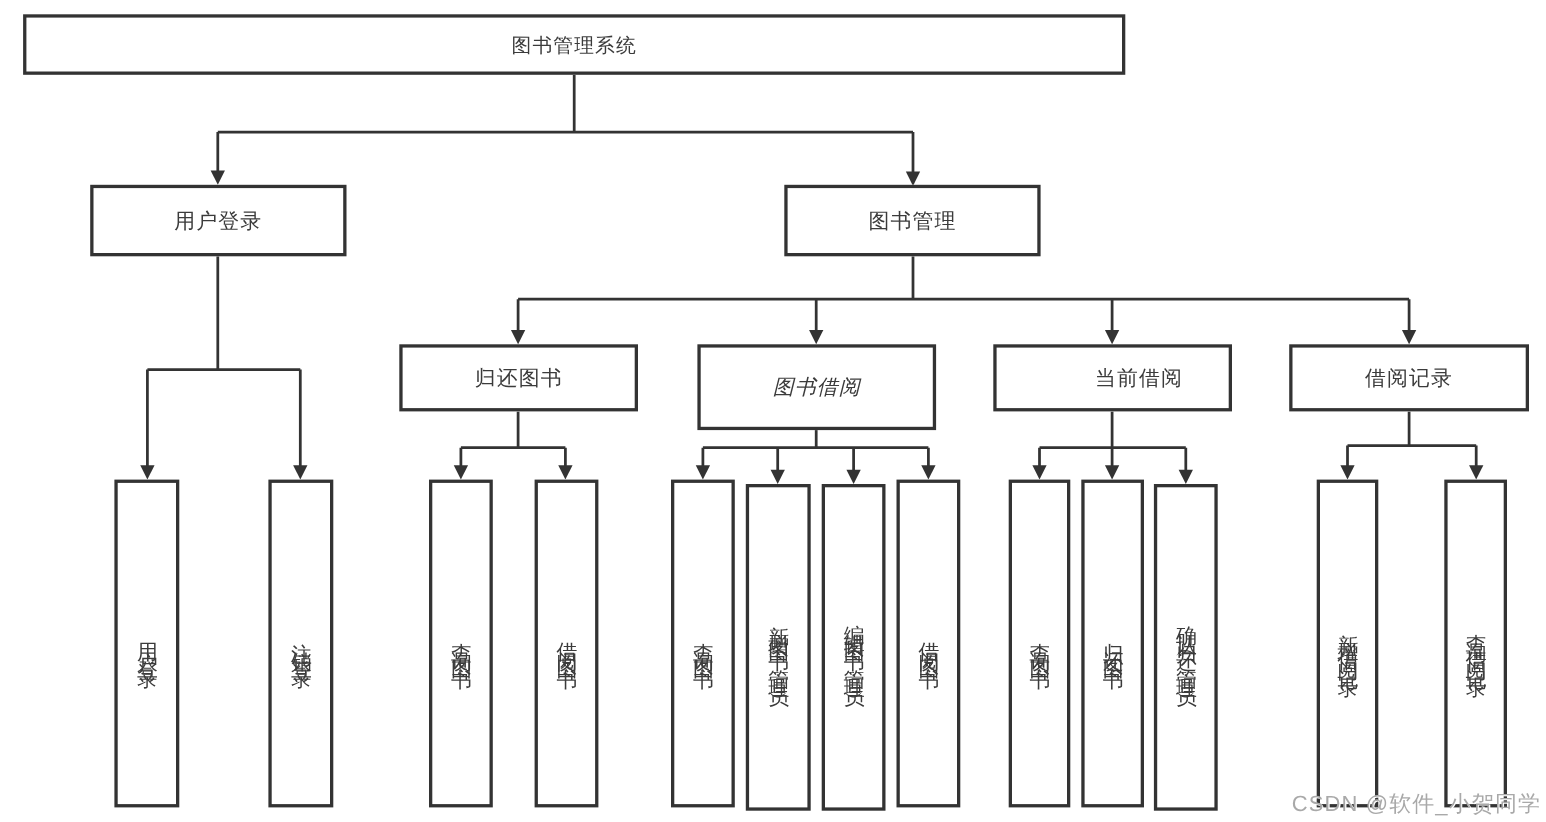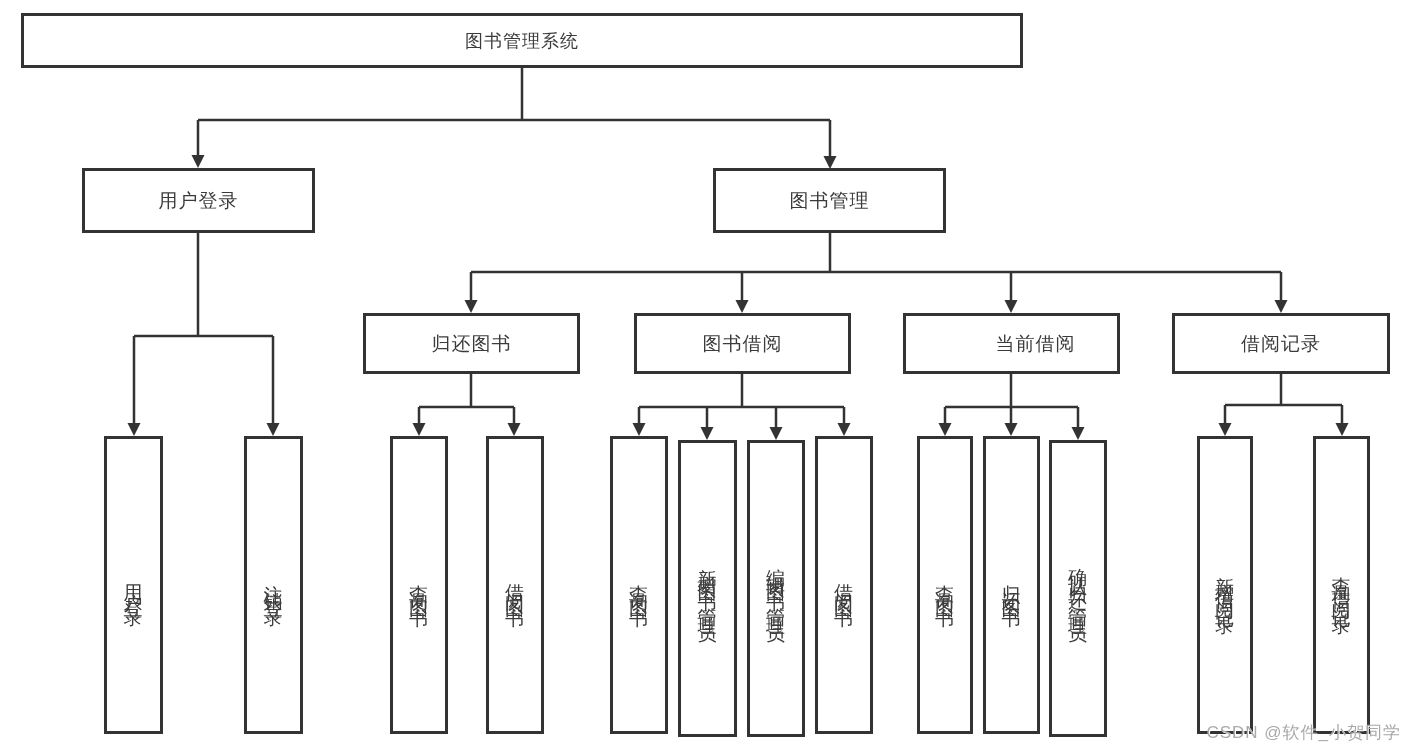--- a/index.html
+++ b/index.html
@@ -14,21 +14,21 @@
     z-index:1;
   }
   .h-label { font-size:19px; color:#3b3b3b; letter-spacing:1px; white-space:nowrap; }
   .root .h-label { font-size:18px; }
   .v-label {
     writing-mode:vertical-rl; text-orientation:mixed;
     font-size:19px; color:#3b3b3b; letter-spacing:8px; line-height:1;
   }
   .watermark {
     position:absolute; right:4px; bottom:3px; z-index:2;
-    font-size:17px; color:#a9a9a9; letter-spacing:1px;
+    font-size:20px; color:#a9a9a9; letter-spacing:1px;
     text-shadow:1px 1px 0 #ffffff;
   }
 </style>
 </head>
 <body>
 
 <div class="canvas">
 
   <svg class="connectors" viewBox="0 0 1405 747" xmlns="http://www.w3.org/2000/svg">
     <g stroke="#333333" stroke-width="2.5" fill="none">
@@ -77,21 +77,21 @@
   <div class="node" style="left:82px; top:168px; width:233px; height:65px;">
     <span class="h-label">用户登录</span>
   </div>
   <div class="node" style="left:713px; top:168px; width:233px; height:65px;">
     <span class="h-label">图书管理</span>
   </div>
 
   <div class="node" style="left:363px; top:313px; width:217px; height:61px;">
     <span class="h-label">归还图书</span>
   </div>
-  <div class="node" style="left:634px; top:313px; width:217px; height:61px;">
+  <div class="node" style="left:634px; top:313px; width:217px; height:78px;font-style:italic;">
     <span class="h-label">图书借阅</span>
   </div>
   <div class="node" style="left:903px; top:313px; width:217px; height:61px;padding-left:48px;">
     <span class="h-label">当前借阅</span>
   </div>
   <div class="node" style="left:1172px; top:313px; width:218px; height:61px;">
     <span class="h-label">借阅记录</span>
   </div>
 
   <div class="node" style="left:104px; top:436px; width:59px; height:298px;">

